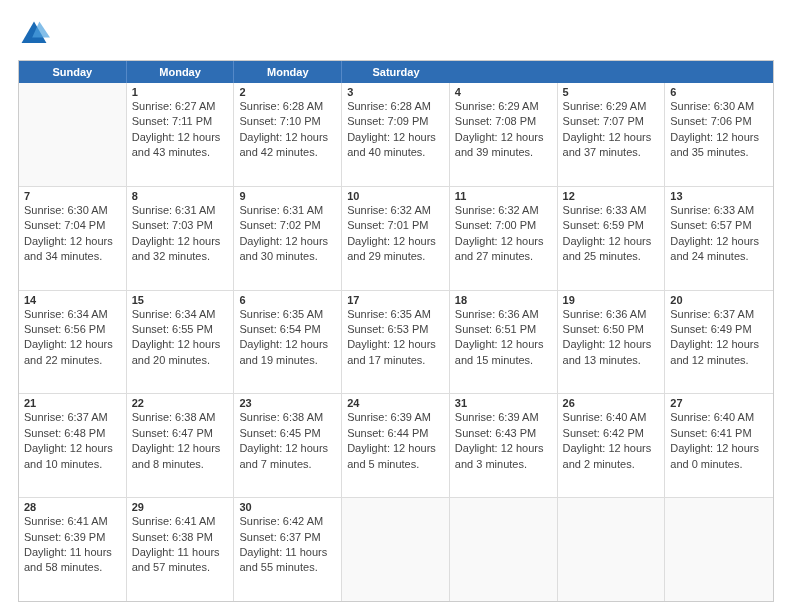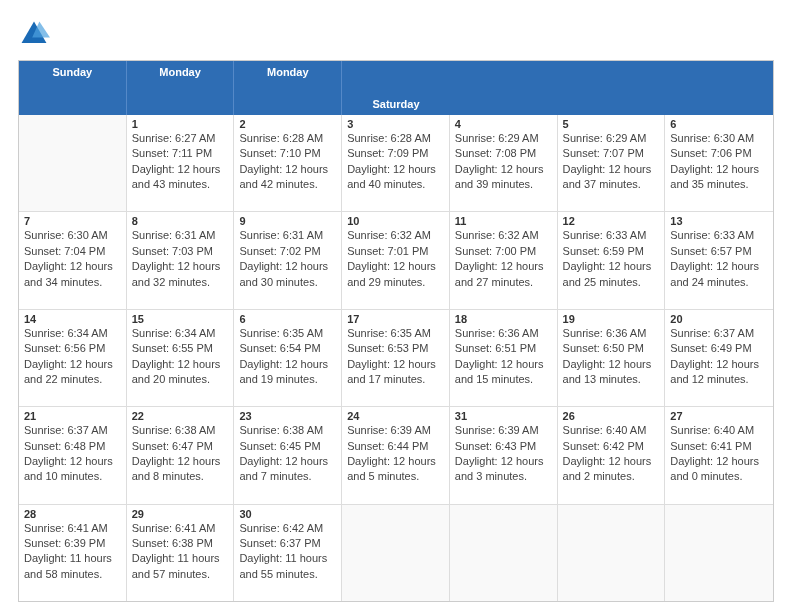--- a/index.html
+++ b/index.html
@@ -71,21 +71,21 @@
       background: #2e6db4;
     }
     .cal-header-cell {
       color: #fff;
       font-size: 11px;
       font-weight: bold;
       text-align: center;
       padding: 5px 2px;
       border-right: 1px solid #5589c8;
     }
-    .cal-header-cell:last-child { border-right: none; margin-top: 32px; }
+    .cal-header-cell:last-child { border-right: none; }
     .cal-body {
       flex: 1;
       display: flex;
       flex-direction: column;
     }
     .cal-row {
       display: grid;
       grid-template-columns: repeat(7, 1fr);
       flex: 1;
       border-bottom: 1px solid #ddd;

